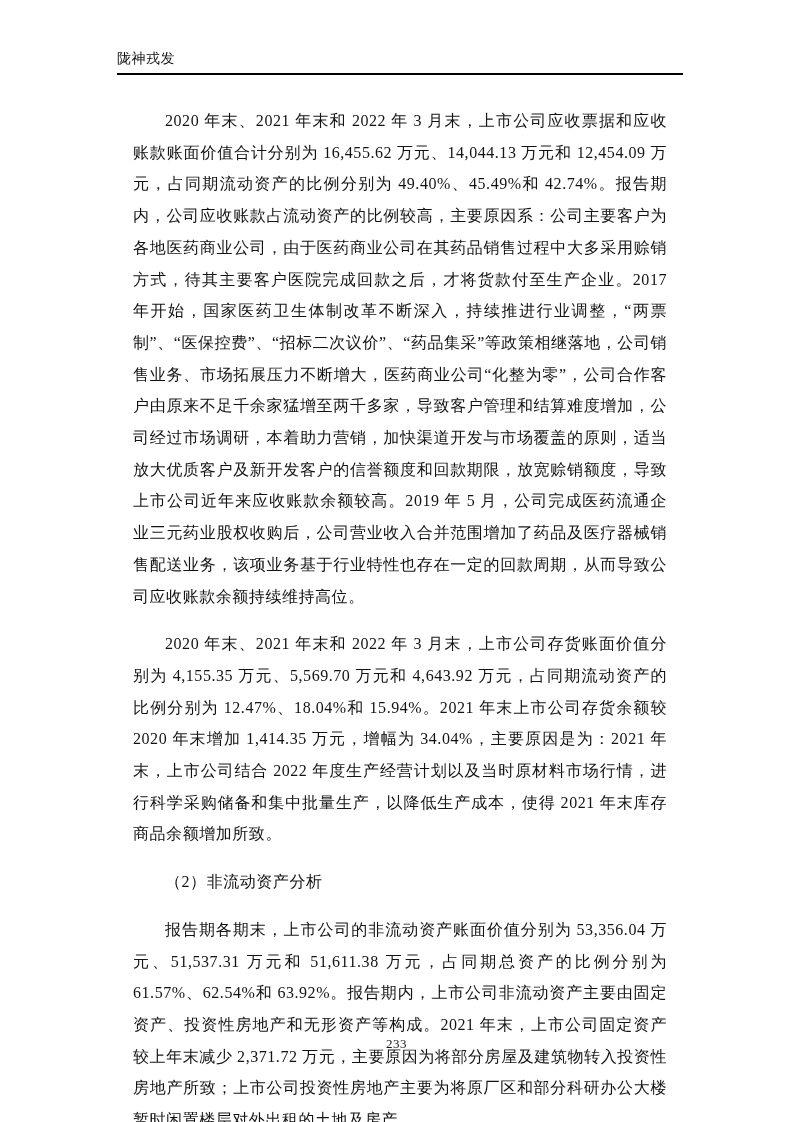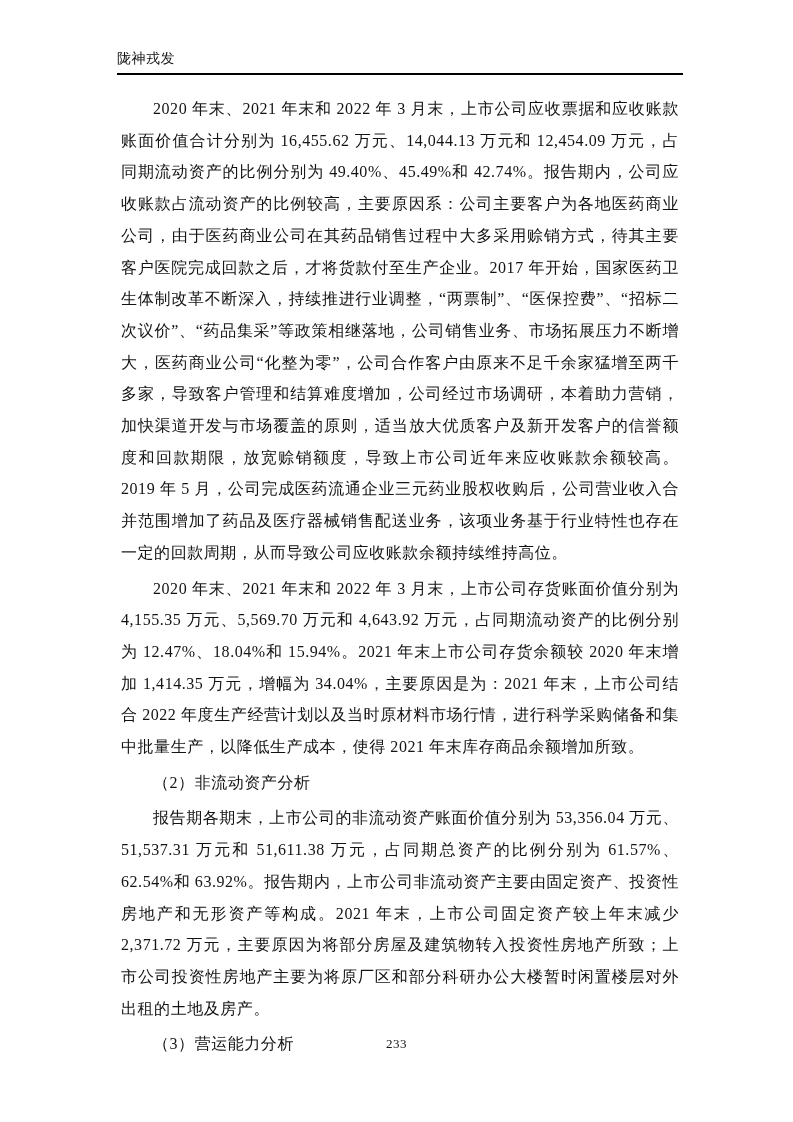--- a/index.html
+++ b/index.html
@@ -48,21 +48,21 @@
     position: absolute;
     left: 117px;
     top: 89px;
     width: 566px;
     font-size: 16px;
     line-height: 31.7px;
     text-align: justify;
     letter-spacing: 0.55px;
   }
   .para {
-    margin: 4px;
+    margin: 16px;
     padding: 0;
     text-indent: 2em;
   }
   .para.heading {
     text-align: left;
   }
   .footer {
     position: absolute;
     left: 0;
     right: 0;

